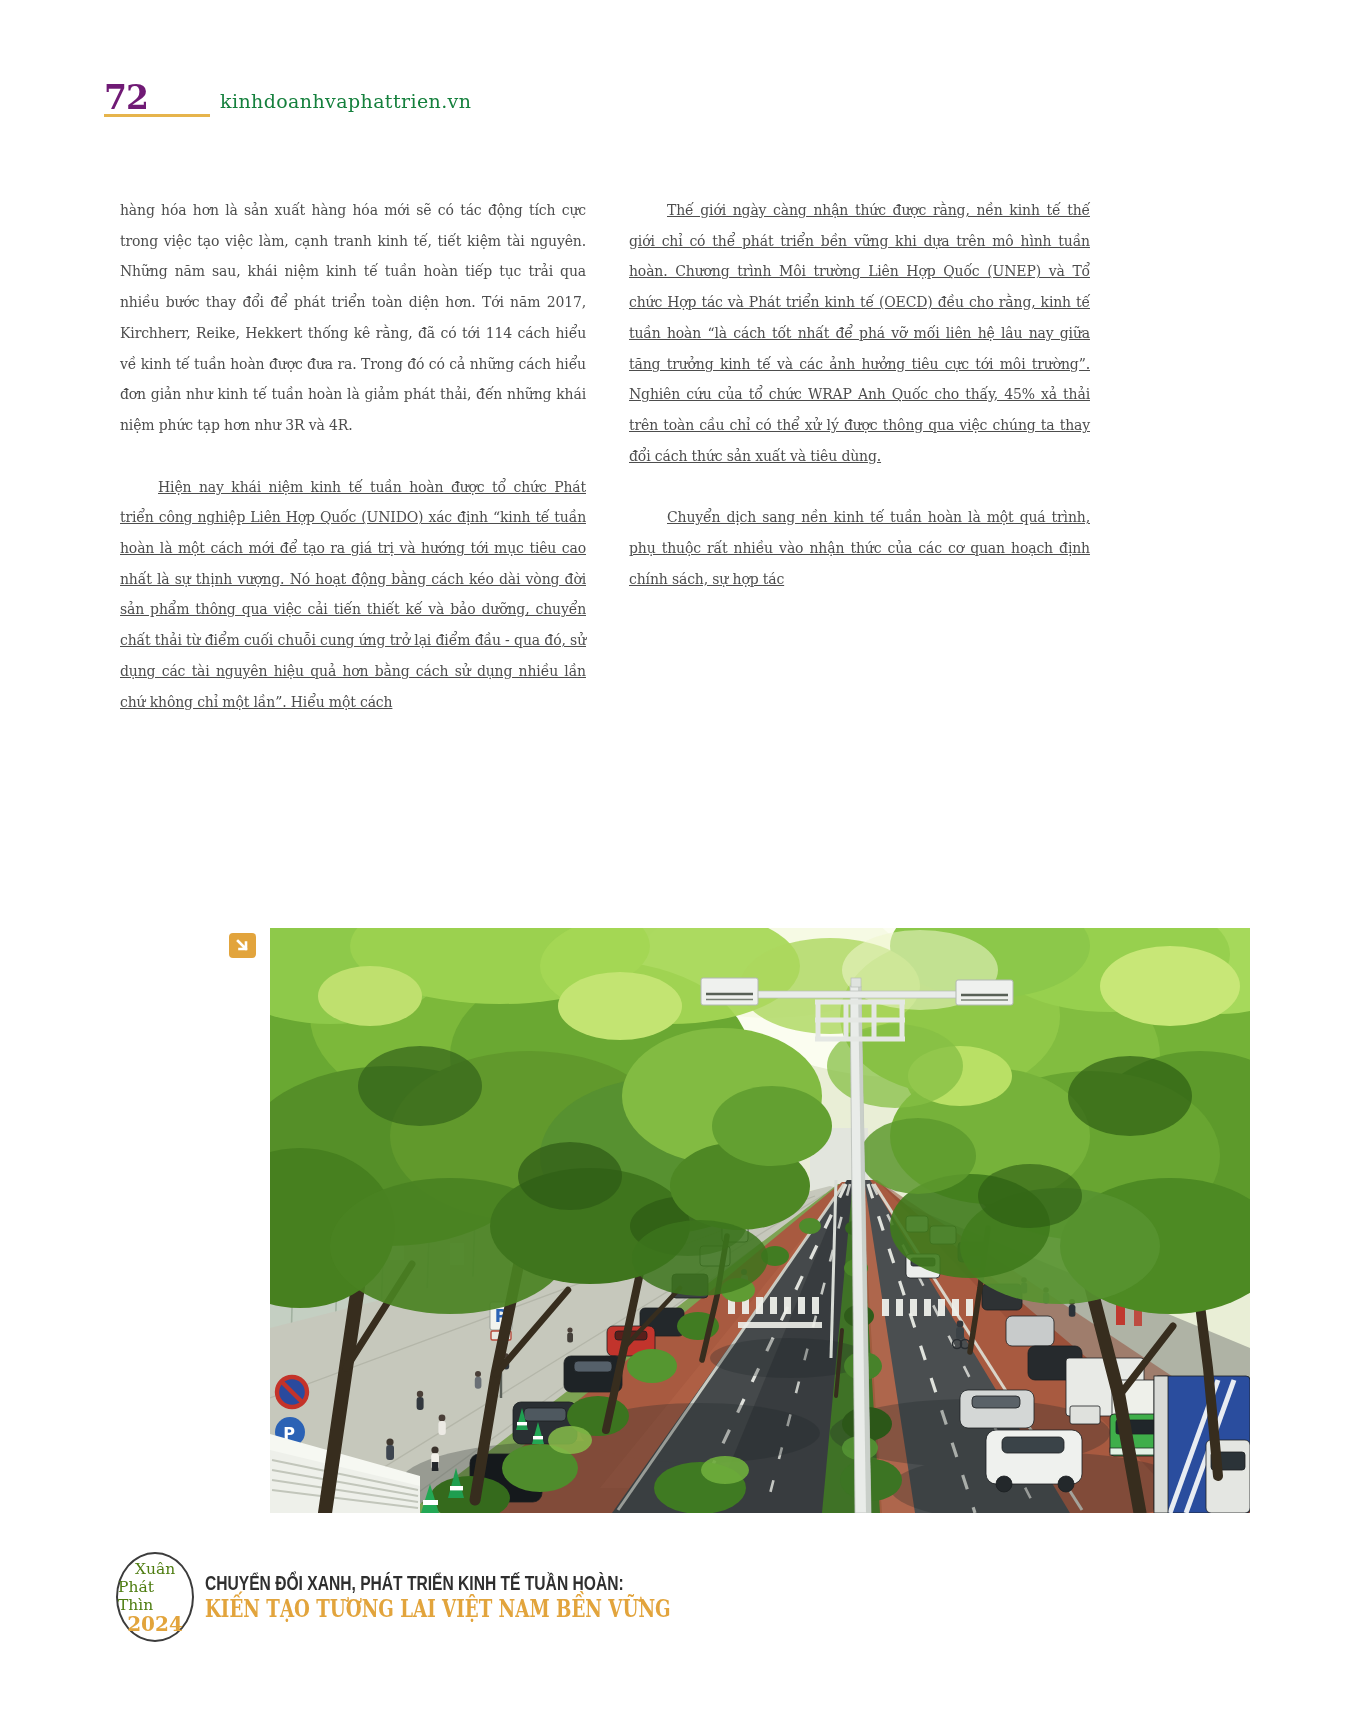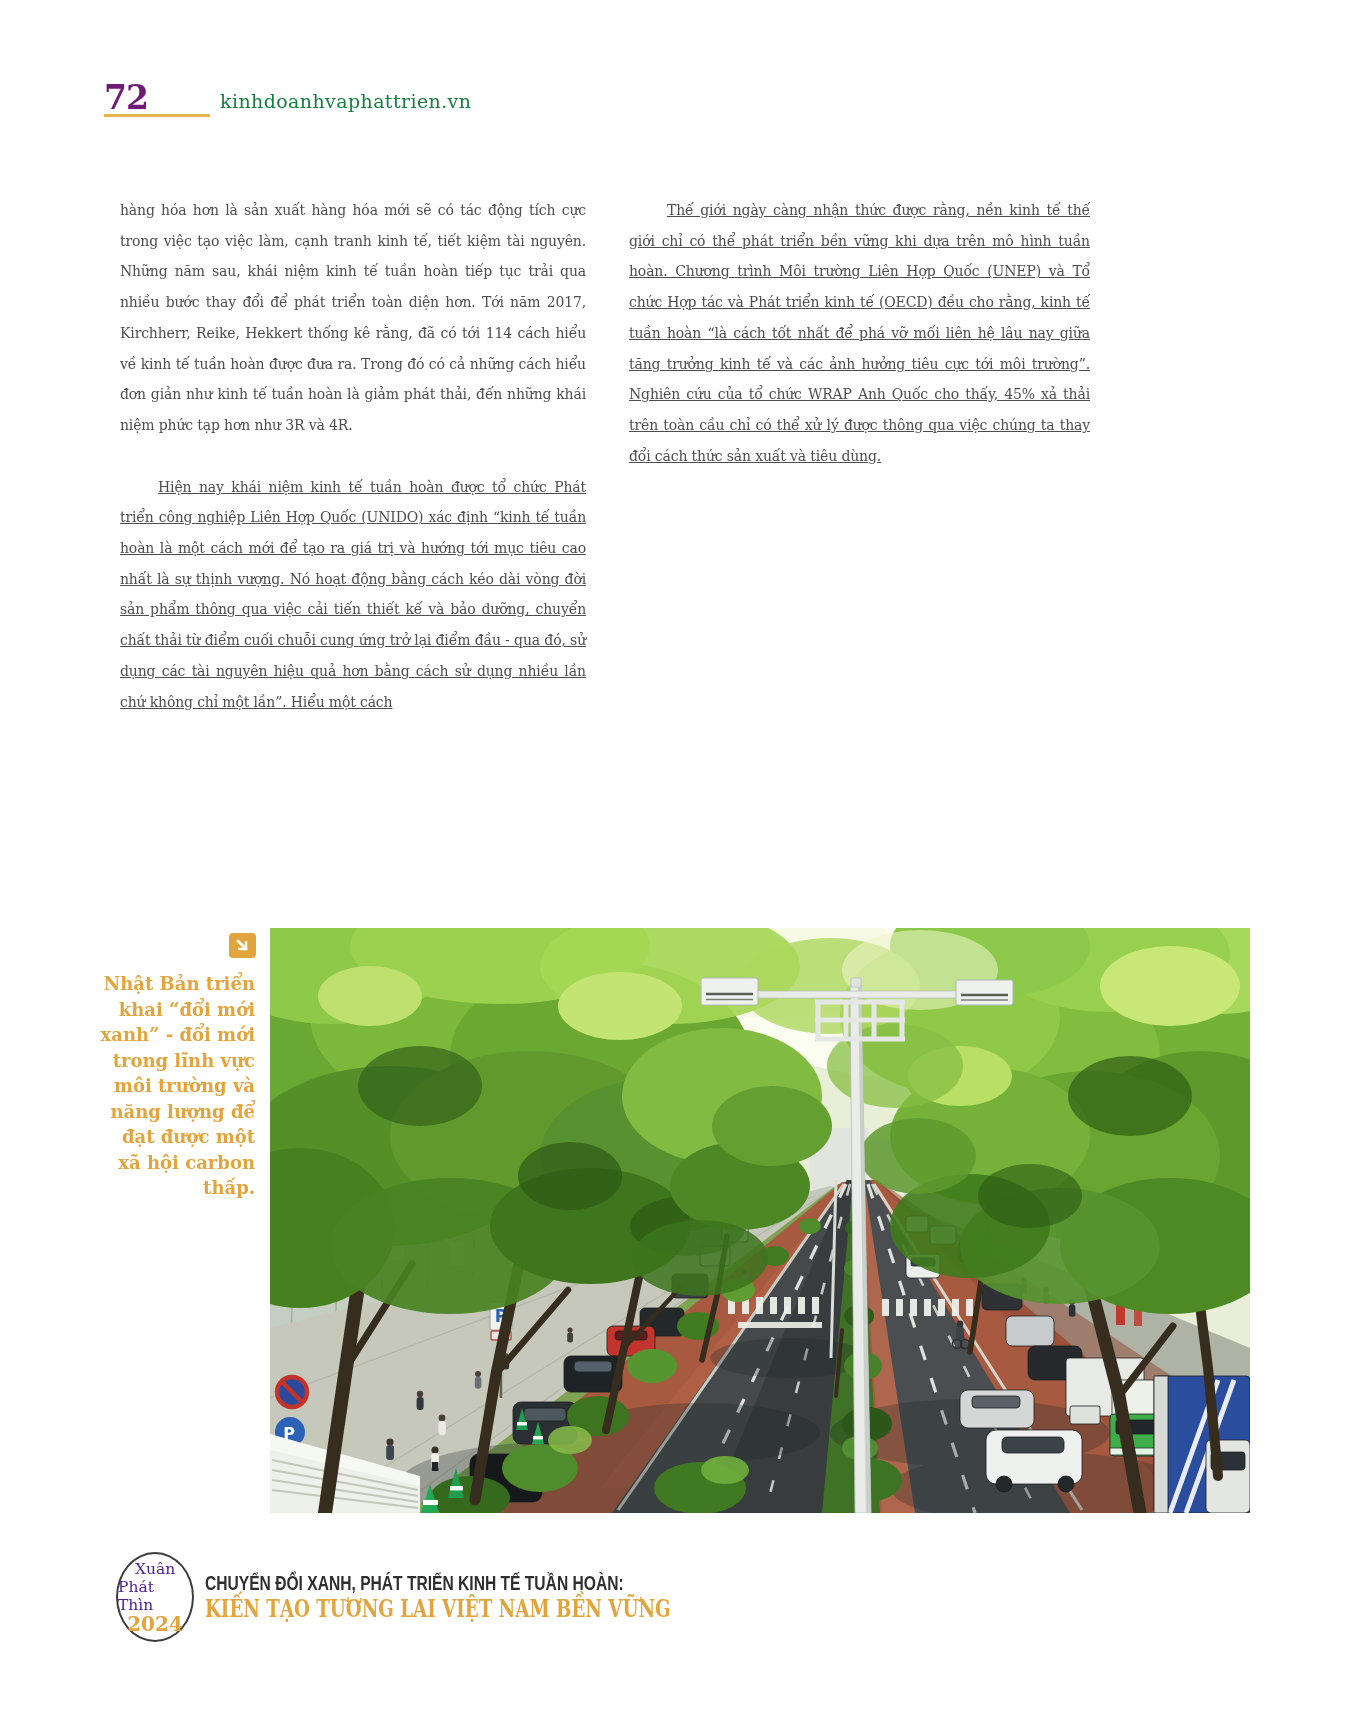--- a/index.html
+++ b/index.html
@@ -22,21 +22,21 @@
             border-radius:4px;display:flex;align-items:center;justify-content:center;}
   .caption{position:absolute;left:95px;top:971px;width:160px;text-align:right;color:#E2A43C;
            font-weight:bold;font-size:18px;line-height:25.5px;}
   
   .photo{position:absolute;left:270px;top:928px;width:980px;height:585px;overflow:hidden;background:#dfe6cc;}
   .photo svg{display:block;width:980px;height:585px;}
   
   .zodiac{position:absolute;left:116px;top:1552px;width:78px;height:90px;border:2px solid #3c3c3c;
           border-radius:50%;display:flex;flex-direction:column;align-items:center;justify-content:center;
           box-sizing:border-box;}
-  .zodiac .z1,.zodiac .z2{font-size:15.5px;color:#4c1d95;line-height:18px;}
+  .zodiac .z1,.zodiac .z2{font-size:15.5px;color:#4d7c0f;line-height:18px;}
   .zodiac .z3{font-size:20px;color:#E2A43C;font-weight:bold;line-height:20px;}
   .ftitle1{position:absolute;left:205px;top:1572px;font-family:"Liberation Sans","DejaVu Sans",sans-serif;
            font-size:20px;font-weight:700;color:#2f2f2f;transform:scaleX(0.78);transform-origin:left center;
            white-space:nowrap;letter-spacing:0px;}
   .ftitle2{position:absolute;left:205px;top:1594px;font-family:"DejaVu Serif",serif;
            font-size:24px;font-weight:bold;color:#E2A43C;transform:scaleX(0.76);transform-origin:left center;
            white-space:nowrap;}
 </style>
 </head>
 <body>
@@ -46,28 +46,28 @@
   <div class="pagenum">72</div>
   <div class="pagenum-rule"></div>
   <div class="site">kinhdoanhvaphattrien.vn</div>
 
   <div class="col col-left">
     <p>hàng hóa hơn là sản xuất hàng hóa mới sẽ có tác động tích cực trong việc tạo việc làm, cạnh tranh kinh tế, tiết kiệm tài nguyên. Những năm sau, khái niệm kinh tế tuần hoàn tiếp tục trải qua nhiều bước thay đổi để phát triển toàn diện hơn. Tới năm 2017, Kirchherr, Reike, Hekkert thống kê rằng, đã có tới 114 cách hiểu về kinh tế tuần hoàn được đưa ra. Trong đó có cả những cách hiểu đơn giản như kinh tế tuần hoàn là giảm phát thải, đến những khái niệm phức tạp hơn như 3R và 4R.</p>
     <p class="indent">Hiện nay khái niệm kinh tế tuần hoàn được tổ chức Phát triển công nghiệp Liên Hợp Quốc (UNIDO) xác định “kinh tế tuần hoàn là một cách mới để tạo ra giá trị và hướng tới mục tiêu cao nhất là sự thịnh vượng. Nó hoạt động bằng cách kéo dài vòng đời sản phẩm thông qua việc cải tiến thiết kế và bảo dưỡng, chuyển chất thải từ điểm cuối chuỗi cung ứng trở lại điểm đầu - qua đó, sử dụng các tài nguyên hiệu quả hơn bằng cách sử dụng nhiều lần chứ không chỉ một lần”. Hiểu một cách</p>
   </div>
   <div class="col col-right">
     <p class="indent">Thế giới ngày càng nhận thức được rằng, nền kinh tế thế giới chỉ có thể phát triển bền vững khi dựa trên mô hình tuần hoàn. Chương trình Môi trường Liên Hợp Quốc (UNEP) và Tổ chức Hợp tác và Phát triển kinh tế (OECD) đều cho rằng, kinh tế tuần hoàn “là cách tốt nhất để phá vỡ mối liên hệ lâu nay giữa tăng trưởng kinh tế và các ảnh hưởng tiêu cực tới môi trường”. Nghiên cứu của tổ chức WRAP Anh Quốc cho thấy, 45% xả thải trên toàn cầu chỉ có thể xử lý được thông qua việc chúng ta thay đổi cách thức sản xuất và tiêu dùng.</p>
+    <p class="indent">Chuyển dịch sang nền kinh tế tuần hoàn là một quá trình, phụ thuộc rất nhiều vào nhận thức của các cơ quan hoạch định chính sách, sự hợp tác</p>
   </div>
 
   <div class="cap-icon">
     <svg width="15" height="15" viewBox="0 0 15 15">
       <path d="M3,3 L11,11 M11,4.5 L11,11 L4.5,11" stroke="#ffffff" stroke-width="2.6" fill="none" stroke-linecap="square"></path>
     </svg>
   </div>
-  <div class="caption">Nhật Bản triển khai “đổi mới xanh” - đổi mới trong lĩnh vực môi trường và năng lượng để đạt được một xã hội carbon thấp.</div>
 
   <div class="photo">
     <svg viewBox="0 0 980 585" preserveAspectRatio="none">
 
       <rect x="0" y="0" width="980" height="585" fill="#e9eed6"></rect>
       <ellipse cx="640" cy="50" rx="200" ry="100" fill="#fbfdf0"></ellipse>
       <ellipse cx="500" cy="30" rx="130" ry="60" fill="#f6fae4"></ellipse>
       <ellipse cx="760" cy="40" rx="90" ry="50" fill="#f2f7de"></ellipse>
 
       <rect x="540" y="200" width="58" height="62" fill="#e2e5dd"></rect>

